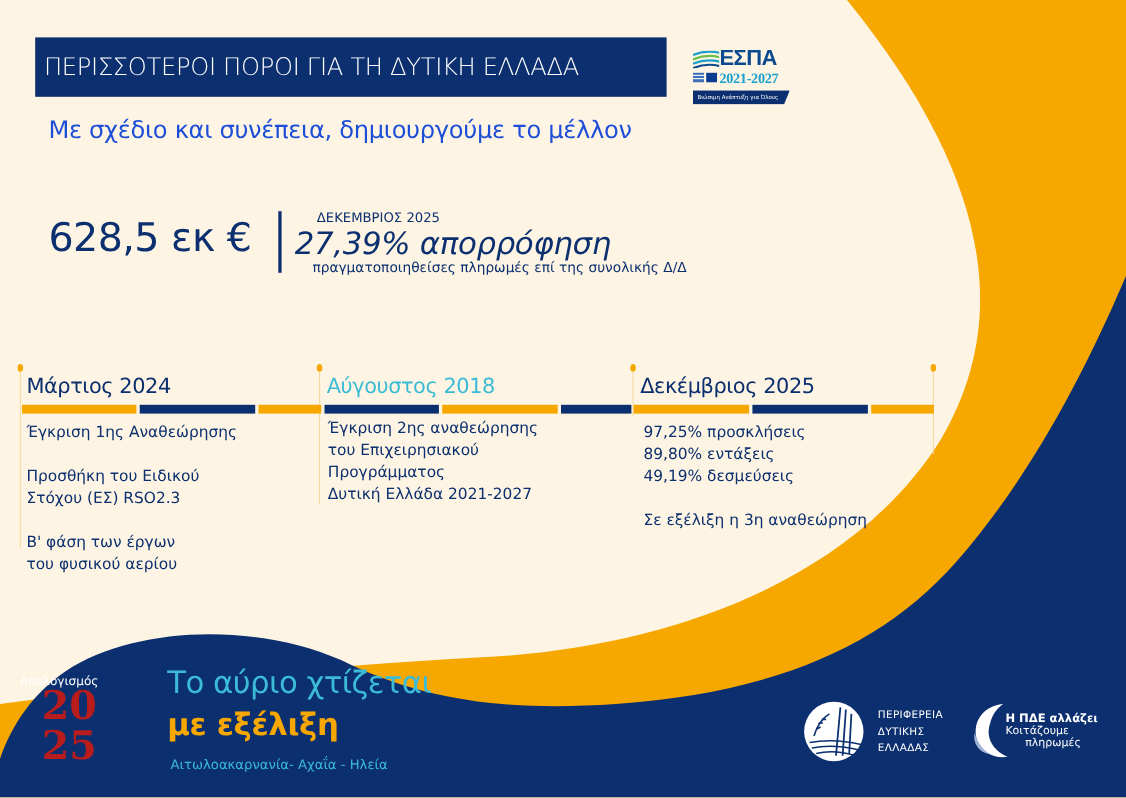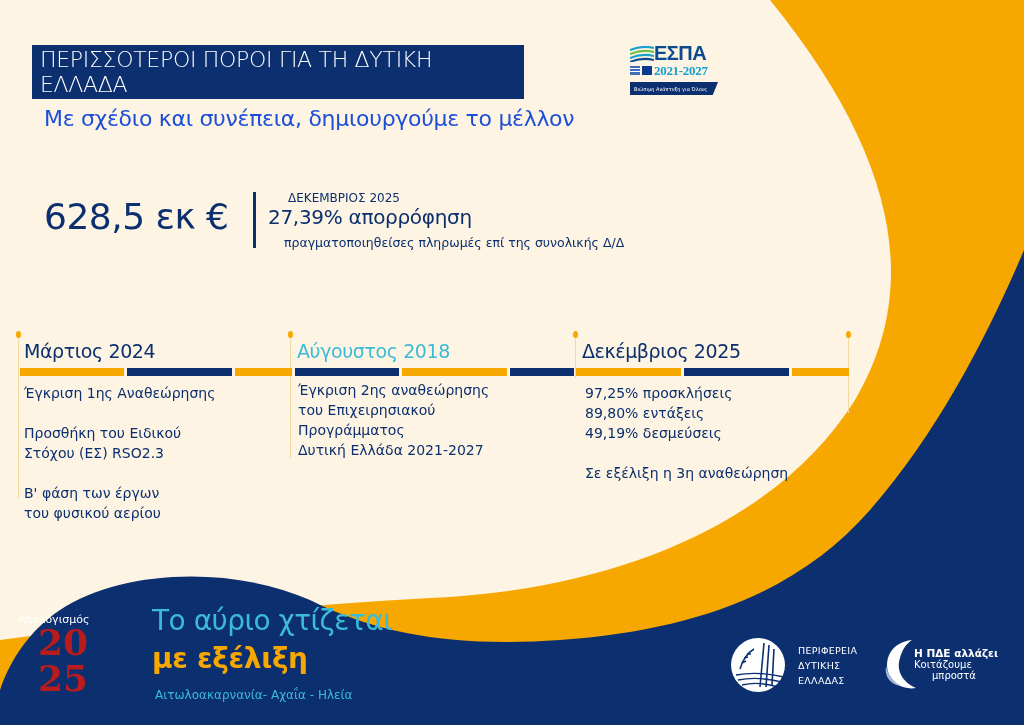--- a/index.html
+++ b/index.html
@@ -1,30 +1,30 @@
 <!DOCTYPE html>
 <html><head>
 <meta charset="utf-8">
 <style>
   html, body { margin:0; padding:0; }
   body { width:1024px; height:725px; overflow:hidden; position:relative; background:#fdf4e3; font-family:"DejaVu Sans", sans-serif; color:#0a2f6e; }
   .bg { position:absolute; left:0; top:0; width:1024px; height:725px; }
   .abs { position:absolute; }
-  .title-box { left:32px; top:45px; width:492px; height:54px; background:#0b2f6f; color:#fff; font-size:22px; font-family:"DejaVu Sans", sans-serif; display:flex; align-items:center; padding-left:8px; box-sizing:border-box; letter-spacing:-0.3px; font-weight:300; }
+  .title-box { left:32px; top:34px; width:574px; height:54px; background:#0b2f6f; color:#fff; font-size:22px; font-family:"DejaVu Sans", sans-serif; display:flex; align-items:center; padding-left:8px; box-sizing:border-box; letter-spacing:-0.3px; font-weight:300; }
   .subtitle { left:44px; top:106px; font-size:22px; color:#1d4ed8; letter-spacing:-0.3px; }
   .espa { left:628px; top:42px; width:92px; height:60px; }
   .espa .word { position:absolute; left:26px; top:0; font-size:20px; font-weight:bold; color:#0b4a8f; letter-spacing:-0.5px; font-family:"Liberation Sans", sans-serif; }
   .espa .years { position:absolute; left:26px; top:21px; font-size:13px; font-weight:bold; color:#19a0cc; font-family:Liberation Serif, serif; letter-spacing:-0.3px; }
   .espa .tag { position:absolute; left:2px; top:40px; width:88px; height:13px; background:#0b2f6f; color:#fff; font-size:5px; display:flex; align-items:center; padding-left:4px; box-sizing:border-box; clip-path:polygon(0 0,100% 0,94% 100%,0 100%); }
   .espa .waves { position:absolute; left:2px; top:4px; width:24px; height:16px; }
   .espa .flags { position:absolute; left:2px; top:24px; width:22px; height:9px; }
   .big-amount { left:44px; top:196px; font-size:36px; color:#0b2f6f; letter-spacing:-0.5px; }
   .vline { left:253px; top:192px; width:3px; height:56px; background:#0b2f6f; }
   .stat-date { left:268px; top:191px; font-size:12px; color:#0b2f6f;margin-left:20px; }
-  .stat-pct { left:268px; top:205px; font-size:20px; color:#0b2f6f; letter-spacing:-0.3px; }
+  .stat-pct { left:268px; top:205px; font-size:28px; color:#0b2f6f; letter-spacing:-0.3px;font-style:italic; }
   .stat-desc { left:268px; top:235px; font-size:12.5px; color:#0b2f6f;margin-left:16px; }
   .tl-dot { position:absolute; width:5px; height:7px; border-radius:50%; background:#f7a800; }
   .tl-vl { position:absolute; width:1px; background:#f3d9a0; }
   .tl-head { position:absolute; font-size:19px; letter-spacing:-0.4px; }
   .tl-bar { position:absolute; top:368px; height:8px; }
   .tl-body { position:absolute; font-size:14px; line-height:20px; color:#0b2f6f; white-space:pre-line; }
   .footer-apol { left:18px; top:613px; font-size:11px; color:#fff; }
   .footer-year { left:38px; top:624px; font-family:"DejaVu Serif", serif; font-weight:bold; font-size:36px; line-height:36px; color:#b91c1c; }
   .footer-l1 { left:152px; top:604px; font-size:28px; color:#3cbbd6; letter-spacing:-0.5px; }
   .footer-l2 { left:152px; top:642px; font-size:28px; color:#f7a800; font-weight:bold; letter-spacing:-0.3px; }
@@ -138,13 +138,13 @@
   <div>ΔΥΤΙΚΗΣ</div>
   <div>ΕΛΛΑΔΑΣ</div>
 </div>
 
 <svg class="abs pde2-logo" viewBox="0 0 40 56">
   <path d="M30 4 C10 6, 2 22, 6 36 C10 48, 22 54, 34 52 C20 46, 14 34, 18 22 C20 14, 24 8, 30 4 Z" fill="#fff"></path>
   <path d="M4 30 C2 40, 8 48, 18 50 C10 44, 6 38, 4 30 Z" fill="#9fb3d6"></path>
 </svg>
 <div class="abs pde2-t1">Η ΠΔΕ αλλάζει</div>
 <div class="abs pde2-t2">Κοιτάζουμε</div>
-<div class="abs pde2-t3">μπροστά</div>
+<div class="abs pde2-t3">πληρωμές</div>
 
 </body></html>

